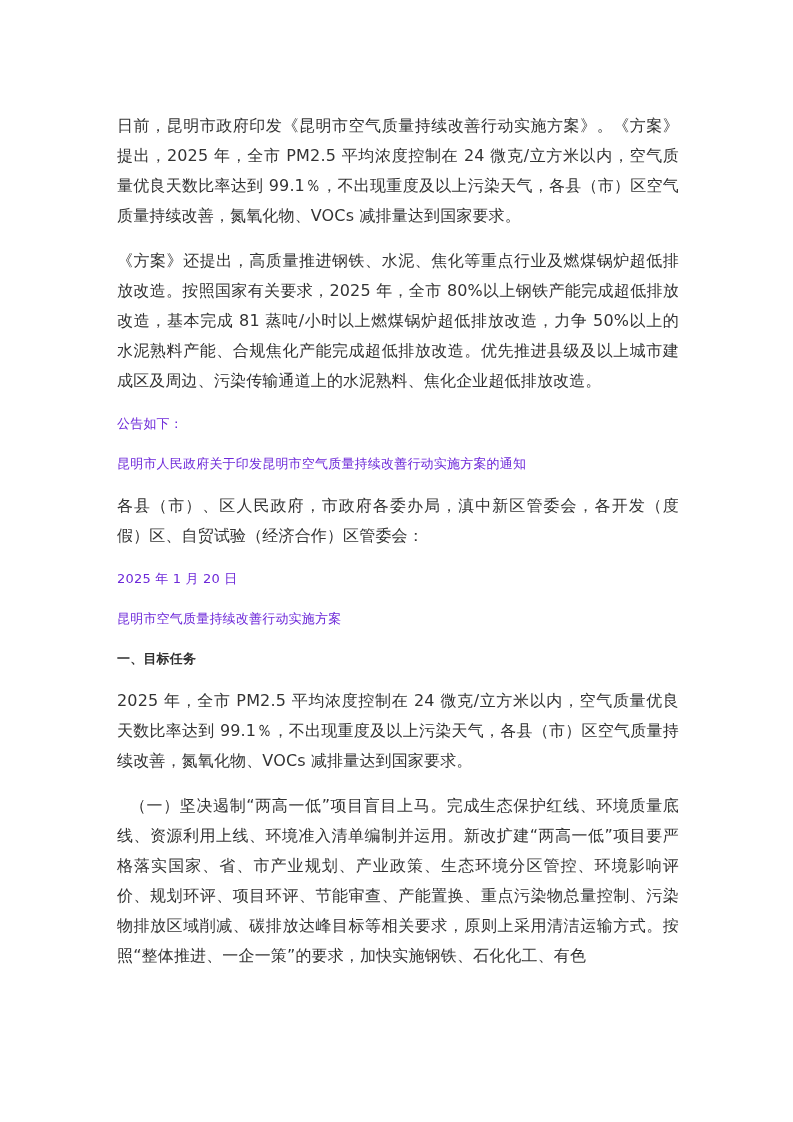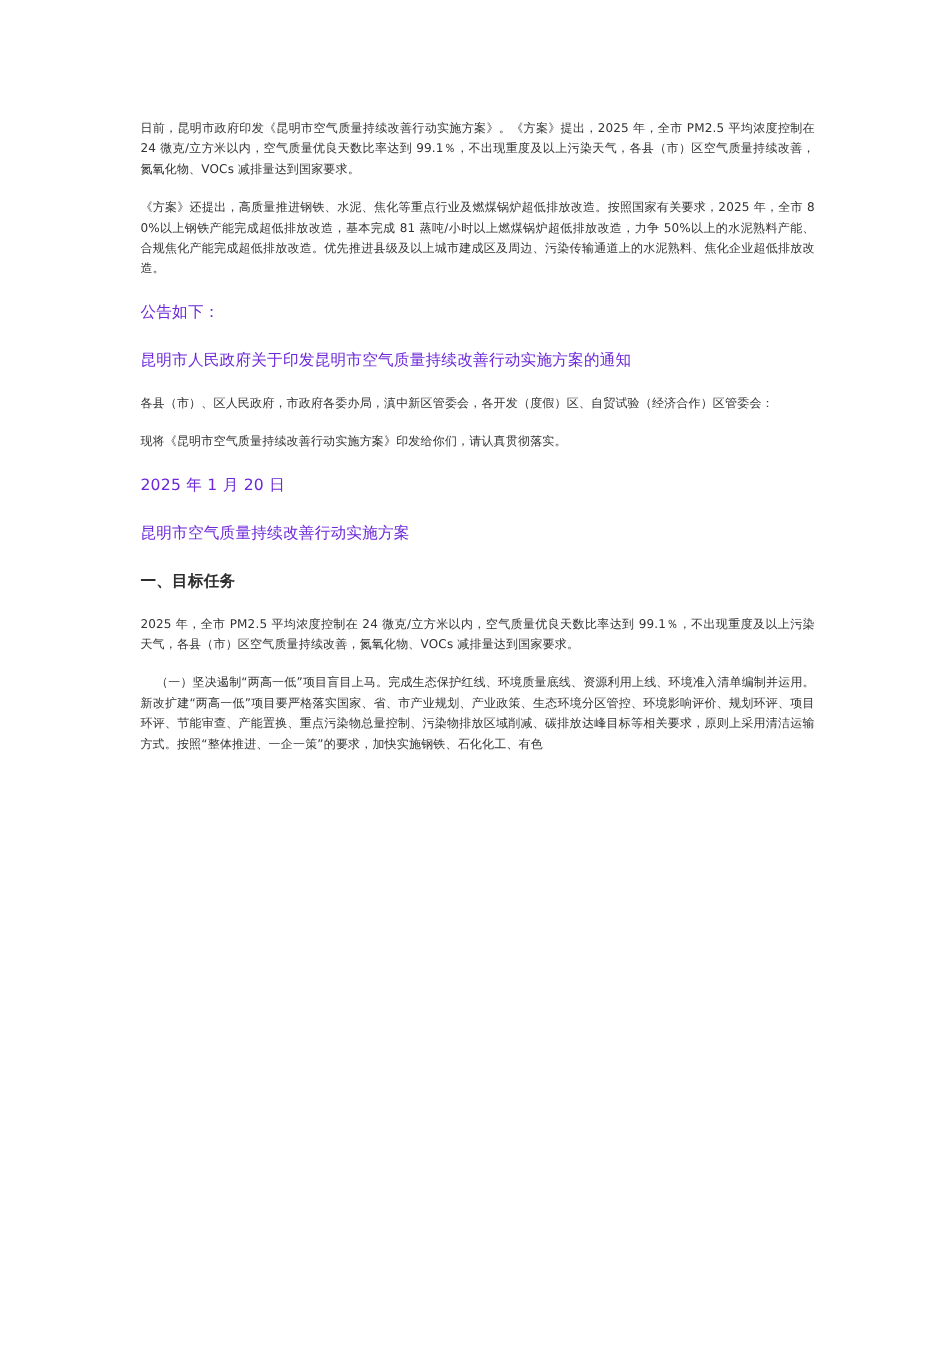--- a/index.html
+++ b/index.html
@@ -22,23 +22,23 @@
     box-sizing: border-box;
     overflow: hidden;
   }
   .doc-body {
     position: absolute;
     left: 117px;
     top: 99px;
     width: 562px;
   }
   p.para {
-    margin: 0 0 15px 0;
-    font-size: 10px;
-    line-height: 17px;
+    margin: 12px 0 15px 0;
+    font-size: 16px;
+    line-height: 30px;
     text-align: justify;
     text-justify: inter-ideograph;
     letter-spacing: 0.15px;
     color: #333333;
     word-break: break-all;
   }
   p.para:last-child {
     margin-bottom: 0;
   }
   p.heading {
@@ -69,21 +69,20 @@
     <p class="para">日前，昆明市政府印发《昆明市空气质量持续改善行动实施方案》。《方案》提出，2025 年，全市 PM2.5 平均浓度控制在 24 微克/立方米以内，空气质量优良天数比率达到 99.1％，不出现重度及以上污染天气，各县（市）区空气质量持续改善，氮氧化物、VOCs 减排量达到国家要求。</p>
 
     <p class="para">《方案》还提出，高质量推进钢铁、水泥、焦化等重点行业及燃煤锅炉超低排放改造。按照国家有关要求，2025 年，全市 80%以上钢铁产能完成超低排放改造，基本完成 81 蒸吨/小时以上燃煤锅炉超低排放改造，力争 50%以上的水泥熟料产能、合规焦化产能完成超低排放改造。优先推进县级及以上城市建成区及周边、污染传输通道上的水泥熟料、焦化企业超低排放改造。</p>
 
     <p class="title-line">公告如下：</p>
 
     <p class="title-line">昆明市人民政府关于印发昆明市空气质量持续改善行动实施方案的通知</p>
 
     <p class="para">各县（市）、区人民政府，市政府各委办局，滇中新区管委会，各开发（度假）区、自贸试验（经济合作）区管委会：</p>
 
-    <p class="para">现将《昆明市空气质量持续改善行动实施方案》印发给你们，请认真贯彻落实。</p>
 
     <p class="title-line">2025 年 1 月 20 日</p>
 
 
     <p class="title-line">昆明市空气质量持续改善行动实施方案</p>
 
 
     <p class="heading">一、目标任务</p>
 
     <p class="para">2025 年，全市 PM2.5 平均浓度控制在 24 微克/立方米以内，空气质量优良天数比率达到 99.1％，不出现重度及以上污染天气，各县（市）区空气质量持续改善，氮氧化物、VOCs 减排量达到国家要求。</p>

